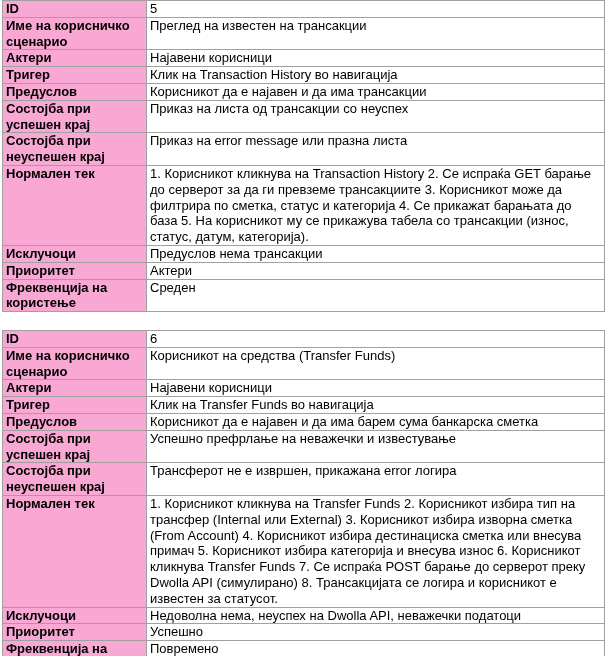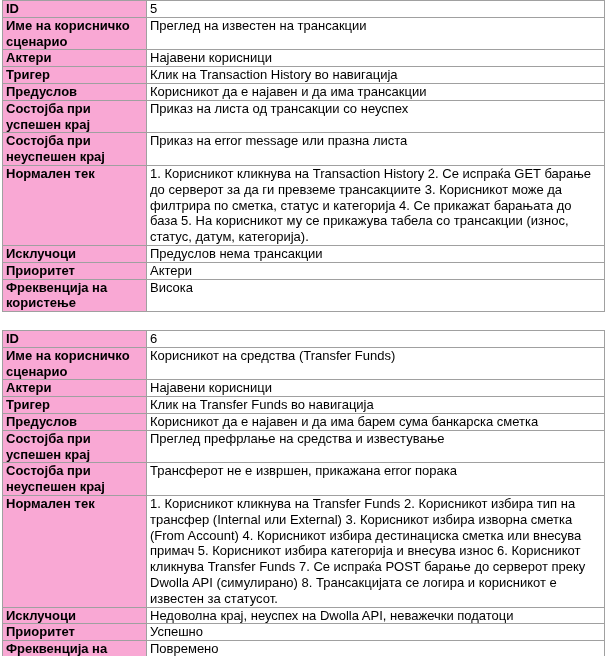--- a/index.html
+++ b/index.html
@@ -82,21 +82,21 @@
     <tr>
       <td class="k">Исклучоци</td>
       <td class="v">Предуслов нема трансакции</td>
     </tr>
     <tr>
       <td class="k">Приоритет</td>
       <td class="v">Актери</td>
     </tr>
     <tr class="tall2">
       <td class="k">Фреквенција на користење</td>
-      <td class="v">Висока</td>
+      <td class="v">Среден</td>
     </tr>
   </tbody>
 </table>
 
 <table class="uc" id="uc-6">
   <tbody>
     <tr>
       <td class="k">ID</td>
       <td class="v">6</td>
     </tr>
@@ -111,33 +111,33 @@
     <tr>
       <td class="k">Тригер</td>
       <td class="v">Клик на Transfer Funds во навигација</td>
     </tr>
     <tr>
       <td class="k">Предуслов</td>
       <td class="v">Корисникот да е најавен и да има барем сума банкарска сметка</td>
     </tr>
     <tr class="tall2">
       <td class="k">Состојба при успешен крај</td>
-      <td class="v">Преглед префрлање на средства и известување</td>
+      <td class="v">Успешно префрлање на неважечки и известување</td>
     </tr>
     <tr class="tall2">
       <td class="k">Состојба при неуспешен крај</td>
-      <td class="v">Трансферот не е извршен, прикажана error порака</td>
+      <td class="v">Трансферот не е извршен, прикажана error логира</td>
     </tr>
     <tr>
       <td class="k">Нормален тек</td>
       <td class="v">1. Корисникот кликнува на Transfer Funds 2. Корисникот избира тип на трансфер (Internal или External) 3. Корисникот избира изворна сметка (From Account) 4. Корисникот избира дестинациска сметка или внесува примач 5. Корисникот избира категорија и внесува износ 6. Корисникот кликнува Transfer Funds 7. Се испраќа POST барање до серверот преку Dwolla API (симулирано) 8. Трансакцијата се логира и корисникот е известен за статусот.</td>
     </tr>
     <tr>
       <td class="k">Исклучоци</td>
-      <td class="v">Недоволна крај, неуспех на Dwolla API, неважечки податоци</td>
+      <td class="v">Недоволна нема, неуспех на Dwolla API, неважечки податоци</td>
     </tr>
     <tr>
       <td class="k">Приоритет</td>
       <td class="v">Успешно</td>
     </tr>
     <tr class="tall2">
       <td class="k">Фреквенција на користење</td>
       <td class="v">Повремено</td>
     </tr>
   </tbody>

